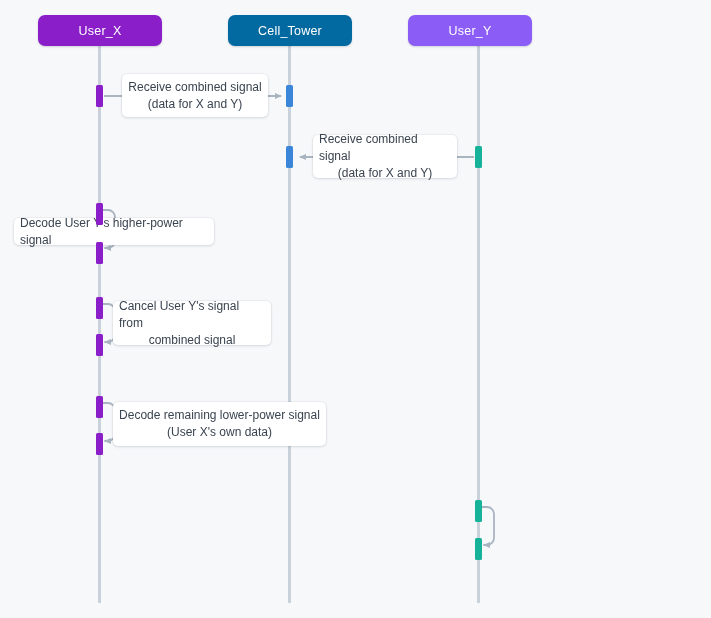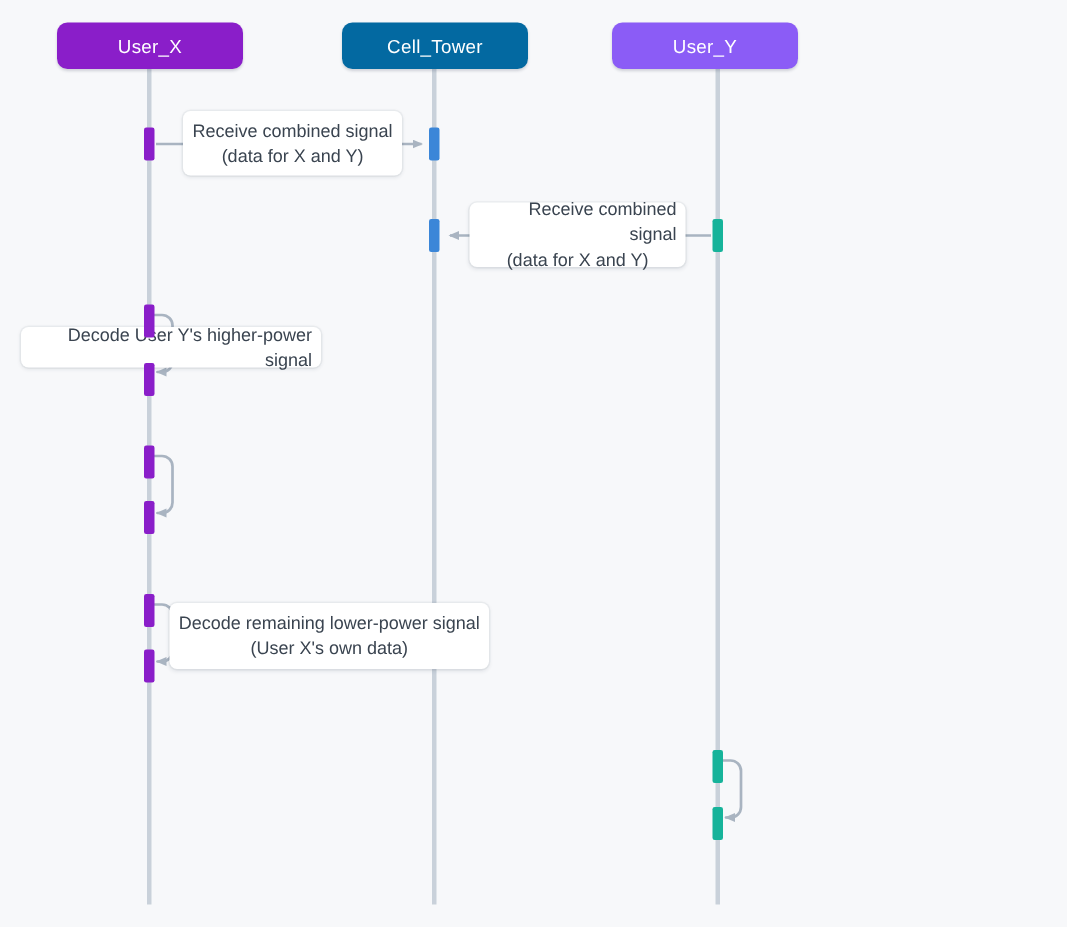--- a/index.html
+++ b/index.html
@@ -50,21 +50,21 @@
   
   .msg-box {
     position: absolute;
     background: #ffffff;
     border-radius: 5px;
     box-shadow: 0 1px 3px rgba(25,39,62,.12), 0 0 0 1px rgba(25,39,62,.04);
     display: flex;
     flex-direction: column;
     align-items: center;
     justify-content: center;
-    text-align: right;
+    text-align: left;
     color: #3a4450;
     font-size: 12px;
     line-height: 17px;
     z-index: 2;
     padding: 2px 6px;
   }
   .msg-box .l2:empty { display: none; }
 
   
   .act-bar {
@@ -119,20 +119,24 @@
     <span class="l2">(data for X and Y)</span>
   </div>
   <div class="msg-box" style="left:313px;top:135px;width:144px;height:43px">
     <span class="l1">Receive combined signal</span>
     <span class="l2">(data for X and Y)</span>
   </div>
   <div class="msg-box" style="left:14px;top:218px;width:200px;height:27px">
     <span class="l1">Decode User Y's higher-power signal</span>
 
   </div>
+  <div class="msg-box" style="left:113px;top:301px;width:158px;height:44px">
+    <span class="l1">Cancel User Y's signal from</span>
+    <span class="l2">combined signal</span>
+  </div>
   <div class="msg-box" style="left:113px;top:402px;width:213px;height:44px">
     <span class="l1">Decode remaining lower-power signal</span>
     <span class="l2">(User X's own data)</span>
   </div>
 
   <div class="act-bar" style="left: 96px; top: 85px; background-color: rgb(138, 30, 201);"></div>
   <div class="act-bar" style="left: 96px; top: 203px; background-color: rgb(138, 30, 201);"></div>
   <div class="act-bar" style="left: 96px; top: 242px; background-color: rgb(138, 30, 201);"></div>
   <div class="act-bar" style="left: 96px; top: 297px; background-color: rgb(138, 30, 201);"></div>
   <div class="act-bar" style="left: 96px; top: 334px; background-color: rgb(138, 30, 201);"></div>

